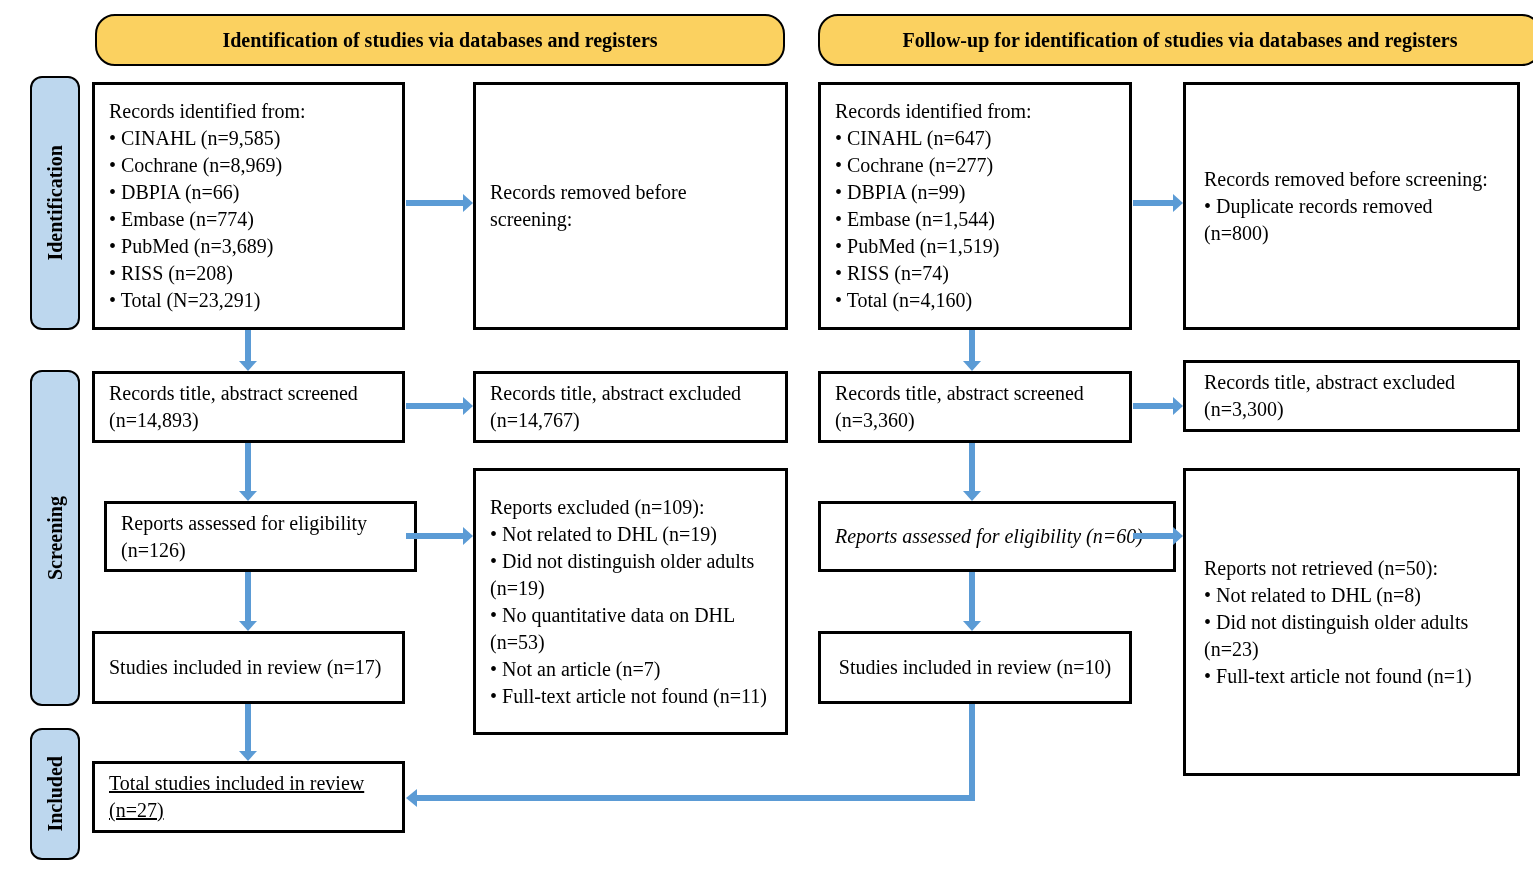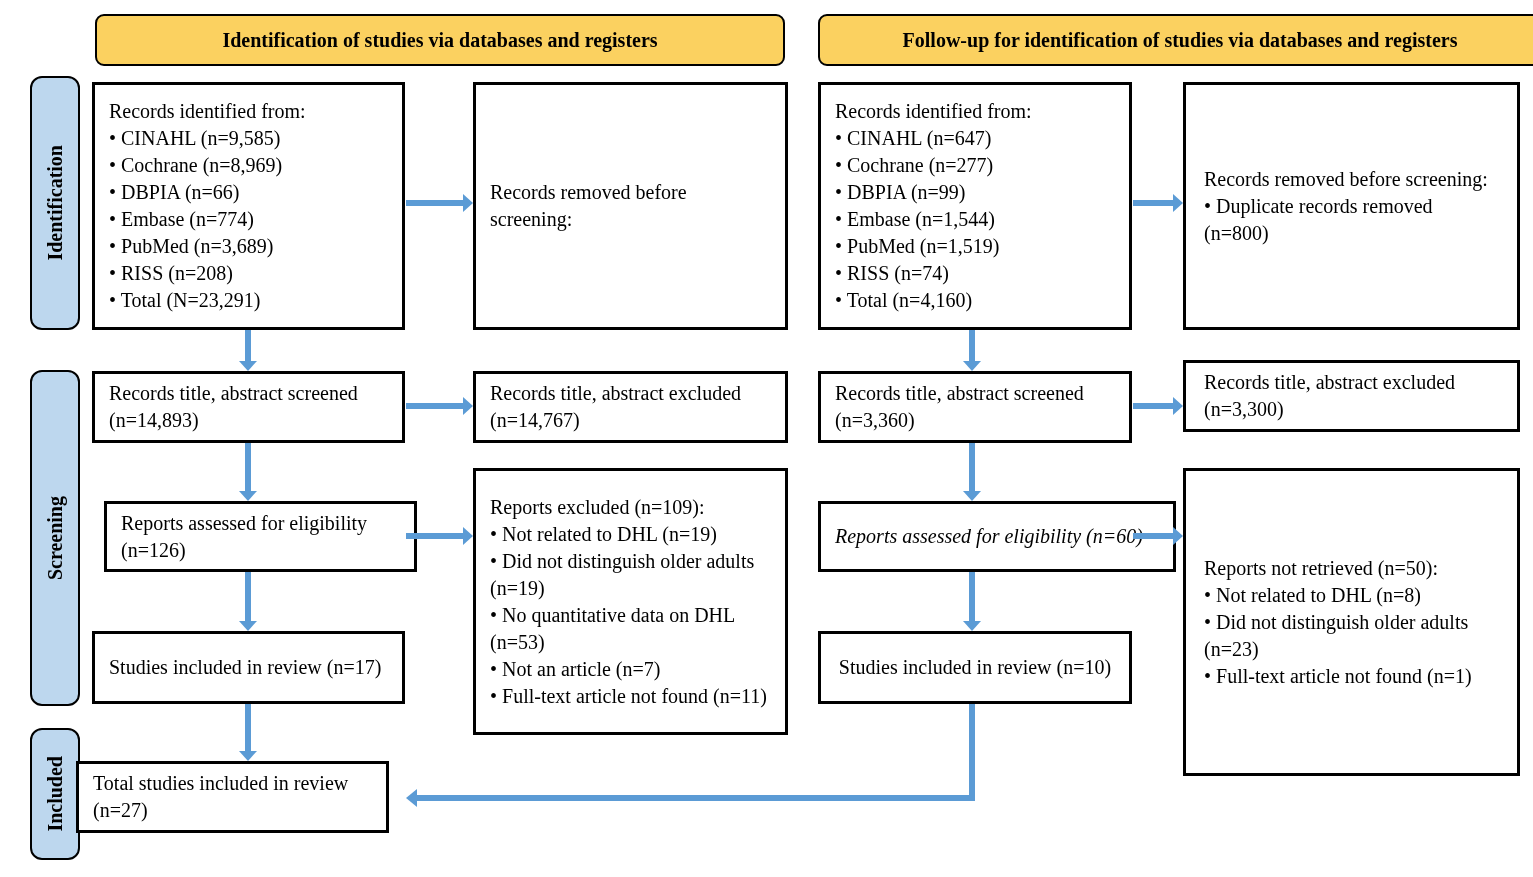--- a/index.html
+++ b/index.html
@@ -17,21 +17,21 @@
     position:relative;
     width:1533px;
     height:877px;
     background:#ffffff;
     overflow:hidden;
   }
   .header {
     position:absolute;
     background:var(--header-bg);
     border:2.5px solid var(--border);
-    border-radius:9px;
+    border-radius:20px;
     display:flex;
     align-items:center;
     justify-content:center;
     font-weight:bold;
     font-size:20px;
     text-align:left;
   }
   .stage {
     position:absolute;
     background:var(--stage-bg);
@@ -157,21 +157,21 @@
         <div>Reports assessed for eligibility (n=126)</div>
       </div>
   </div>
 
   <div class="box" style="left:92px; top:631px; width:313px; height:73px;">
     <div>
         <div>Studies included in review (n=17)</div>
       </div>
   </div>
 
-  <div class="box" style="left:76px; top:761px; width:313px; height:72px;">
+  <div class="box" style="left:92px; top:761px; width:313px; height:72px;text-decoration:underline;">
     <div>
         <div>Total studies included in review (n=27)</div>
       </div>
   </div>
 
   <div class="box" style="left:473px; top:82px; width:315px; height:248px;">
     <div>
         <div>Records removed before screening:</div>
       </div>
   </div>

